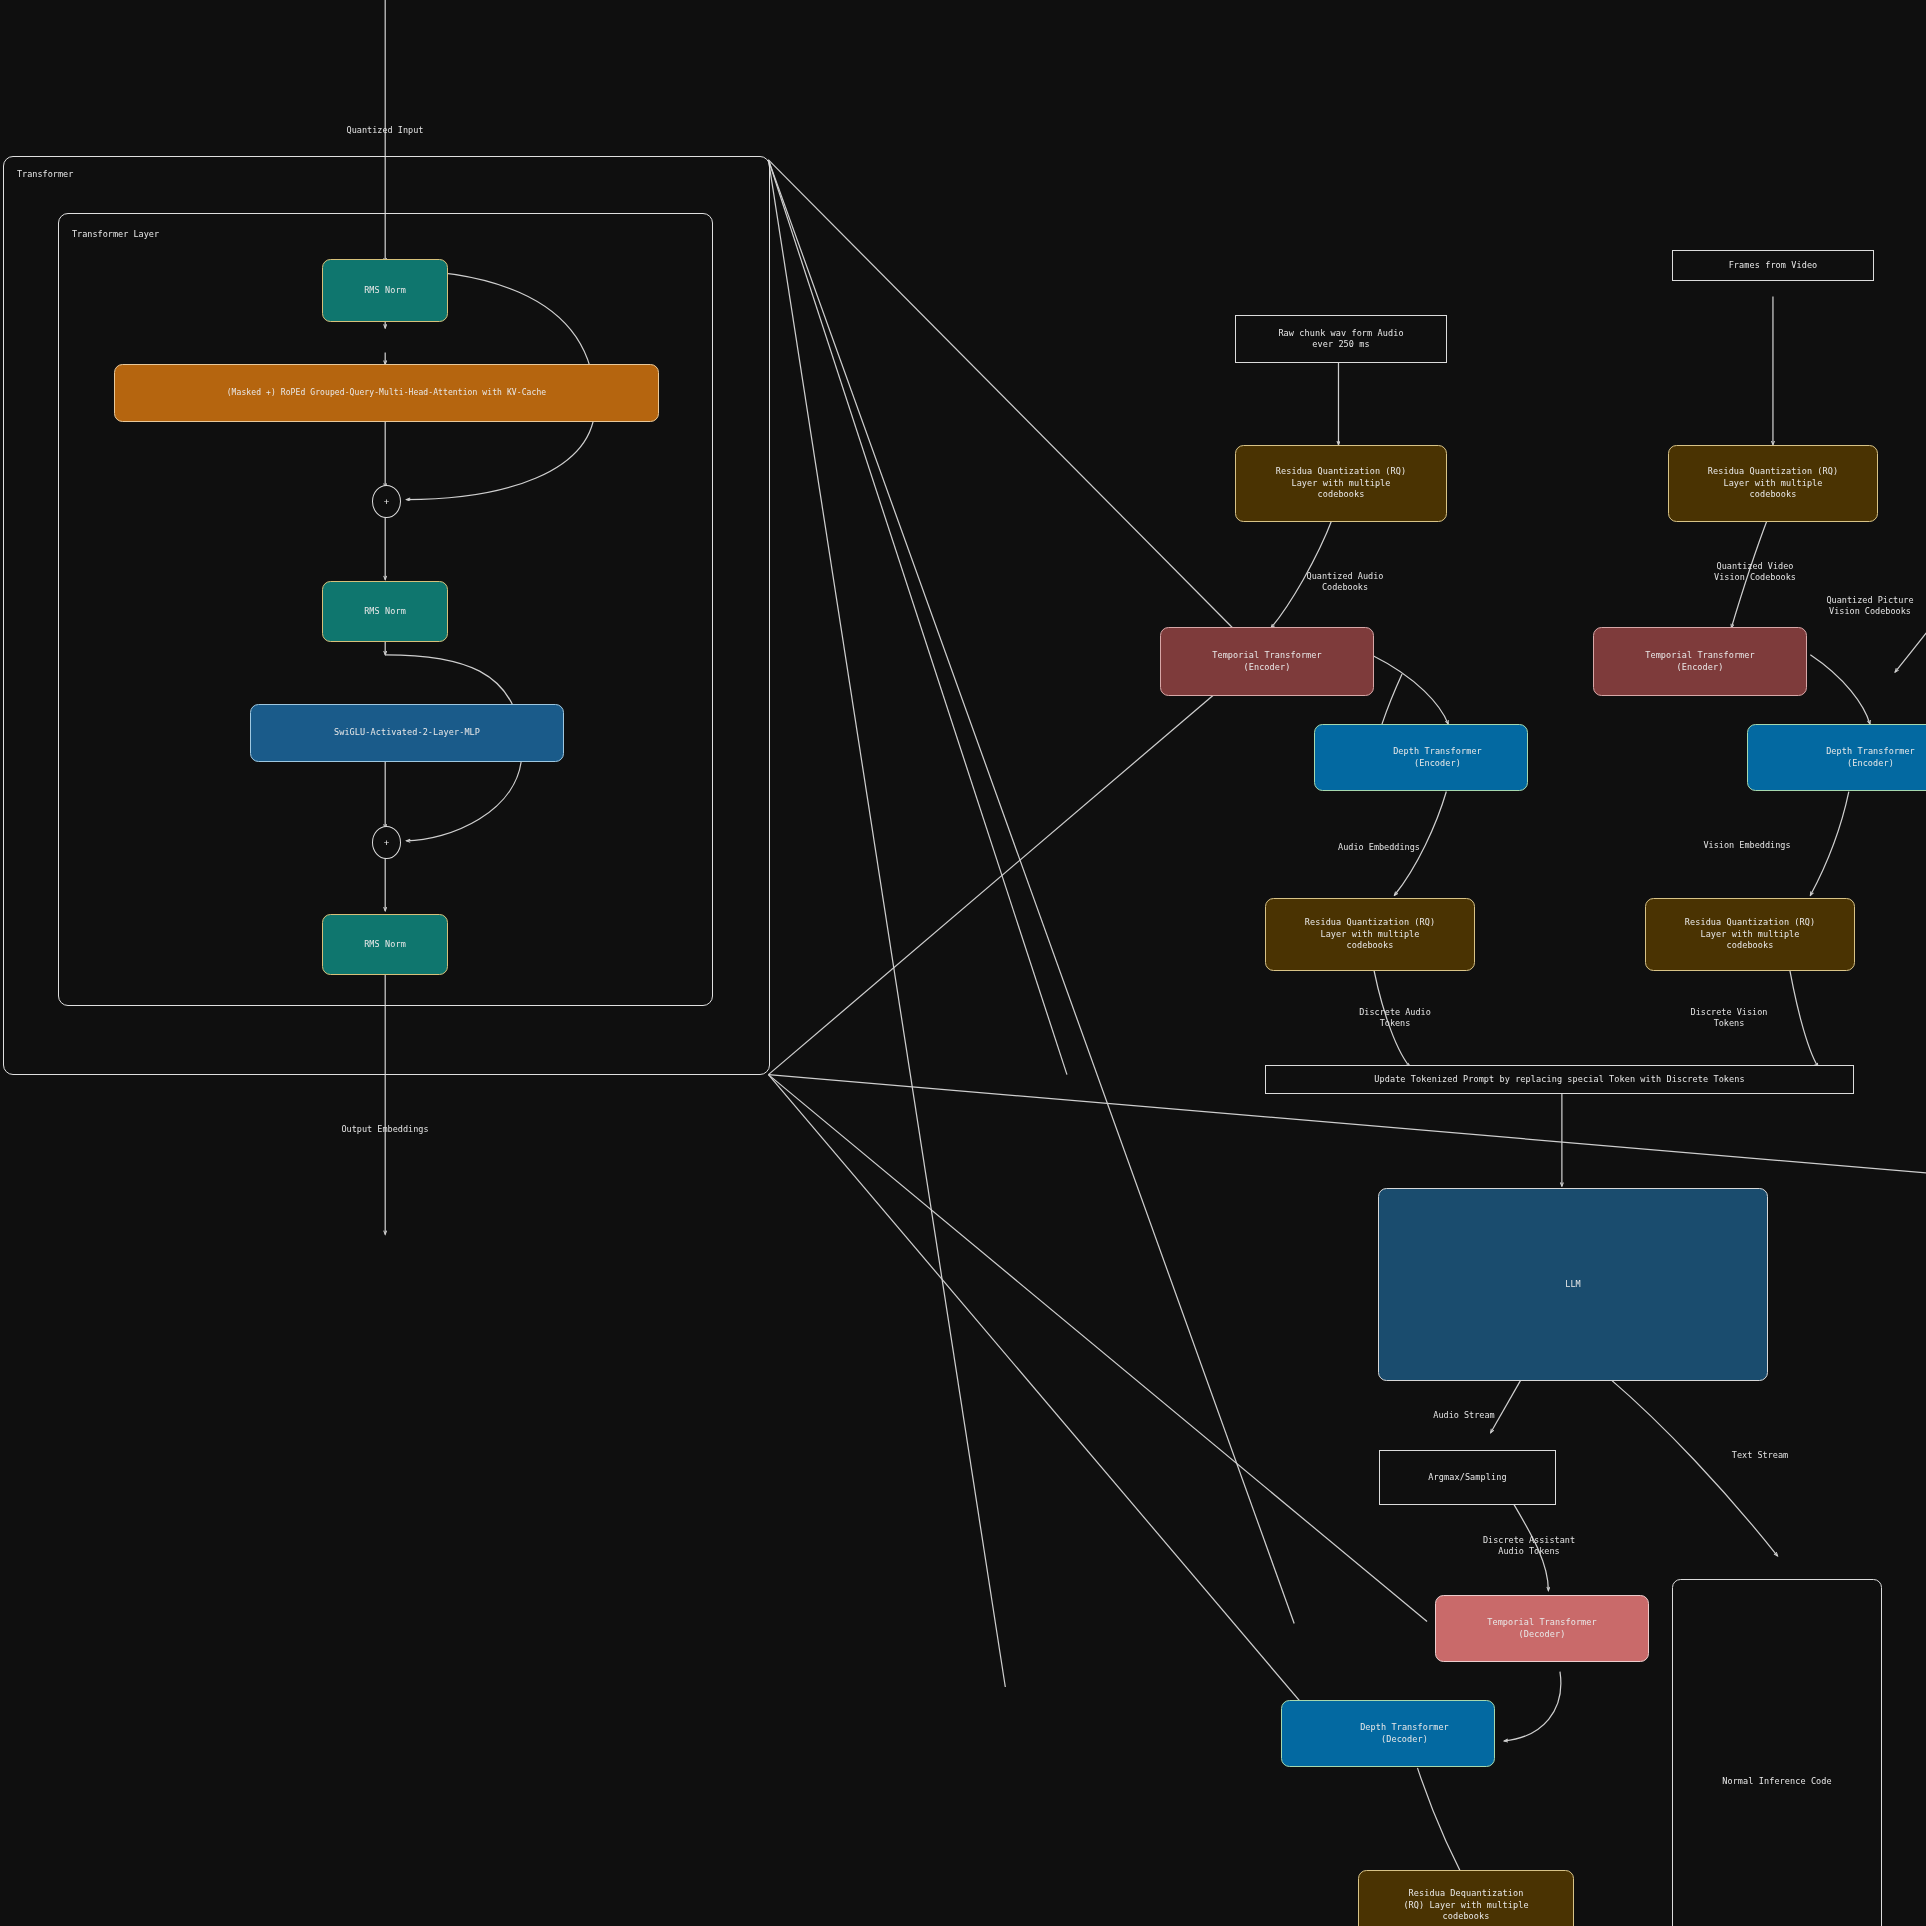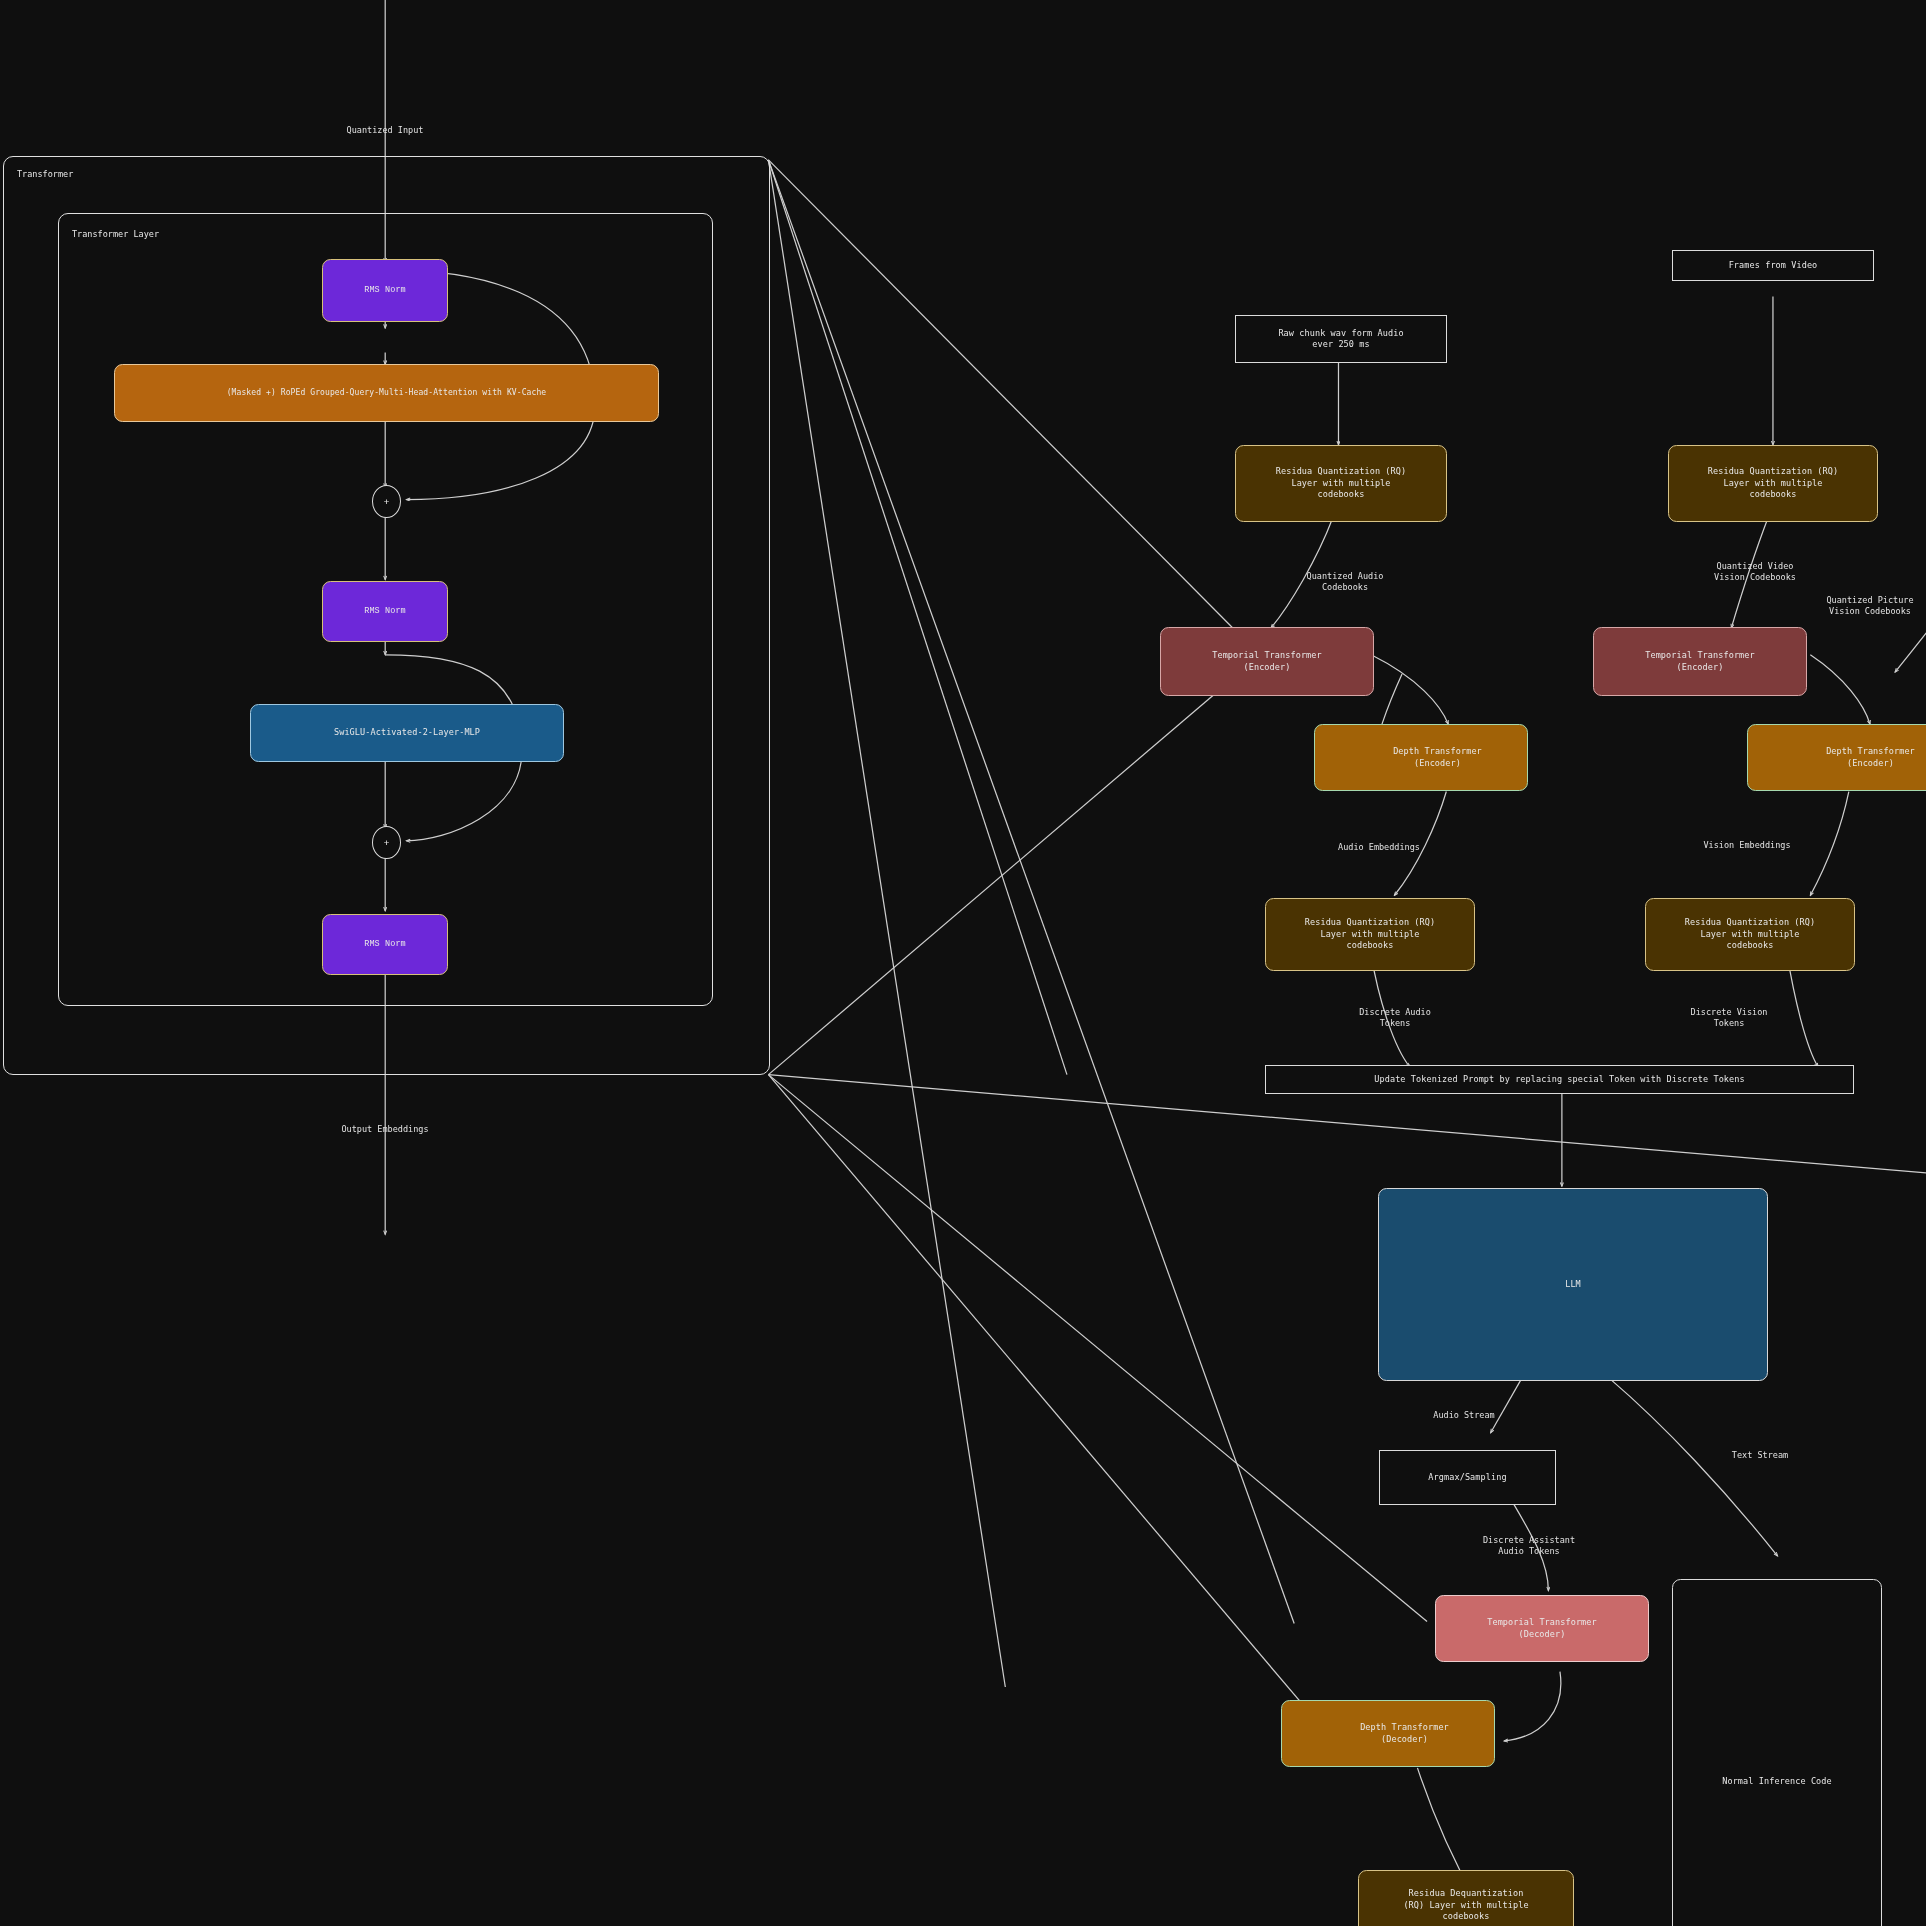--- a/index.html
+++ b/index.html
@@ -30,27 +30,27 @@
     white-space:pre-line;
     border:1.2px solid #e6e6e6;
     color:#e8e8e8;
     font-size:8.5px;
     letter-spacing:0.1px;
     z-index:3;
   }
   .rounded{border-radius:8.5px;}
   .sharp{border-radius:0;}
 
-  .c-norm   {background:#6d28d9; border-color:#d6c07a;font-family:Liberation Mono, monospace;}
+  .c-norm   {background:#0f766e; border-color:#d6c07a;}
   .c-attn   {background:#b5650f; border-color:#e8c89a;}
   .c-mlp    {background:#1a5b8a; border-color:#9fc8e0;}
   .c-rq     {background:#4a3302; border-color:#d8c387;}
   .c-temp   {background:#7e3b3b; border-color:#d7a7a7;}
   .c-tempdec{background:#c96a6a; border-color:#eccccc;}
-  .c-depth  {background:#a16207; border-color:#a6d8ae;padding-left:33px;}
+  .c-depth  {background:#0369a1; border-color:#a6d8ae;padding-left:33px;}
   .c-llm    {background:#1a4c6e; border-color:#d8d8d8;}
   .c-box    {background:#0f0f0f; border-color:#dcdcdc;}
 
   
   .group{
     position:absolute;
     box-sizing:border-box;
     border:1.2px solid #e0e0e0;
     border-radius:10px;
     background:transparent;

